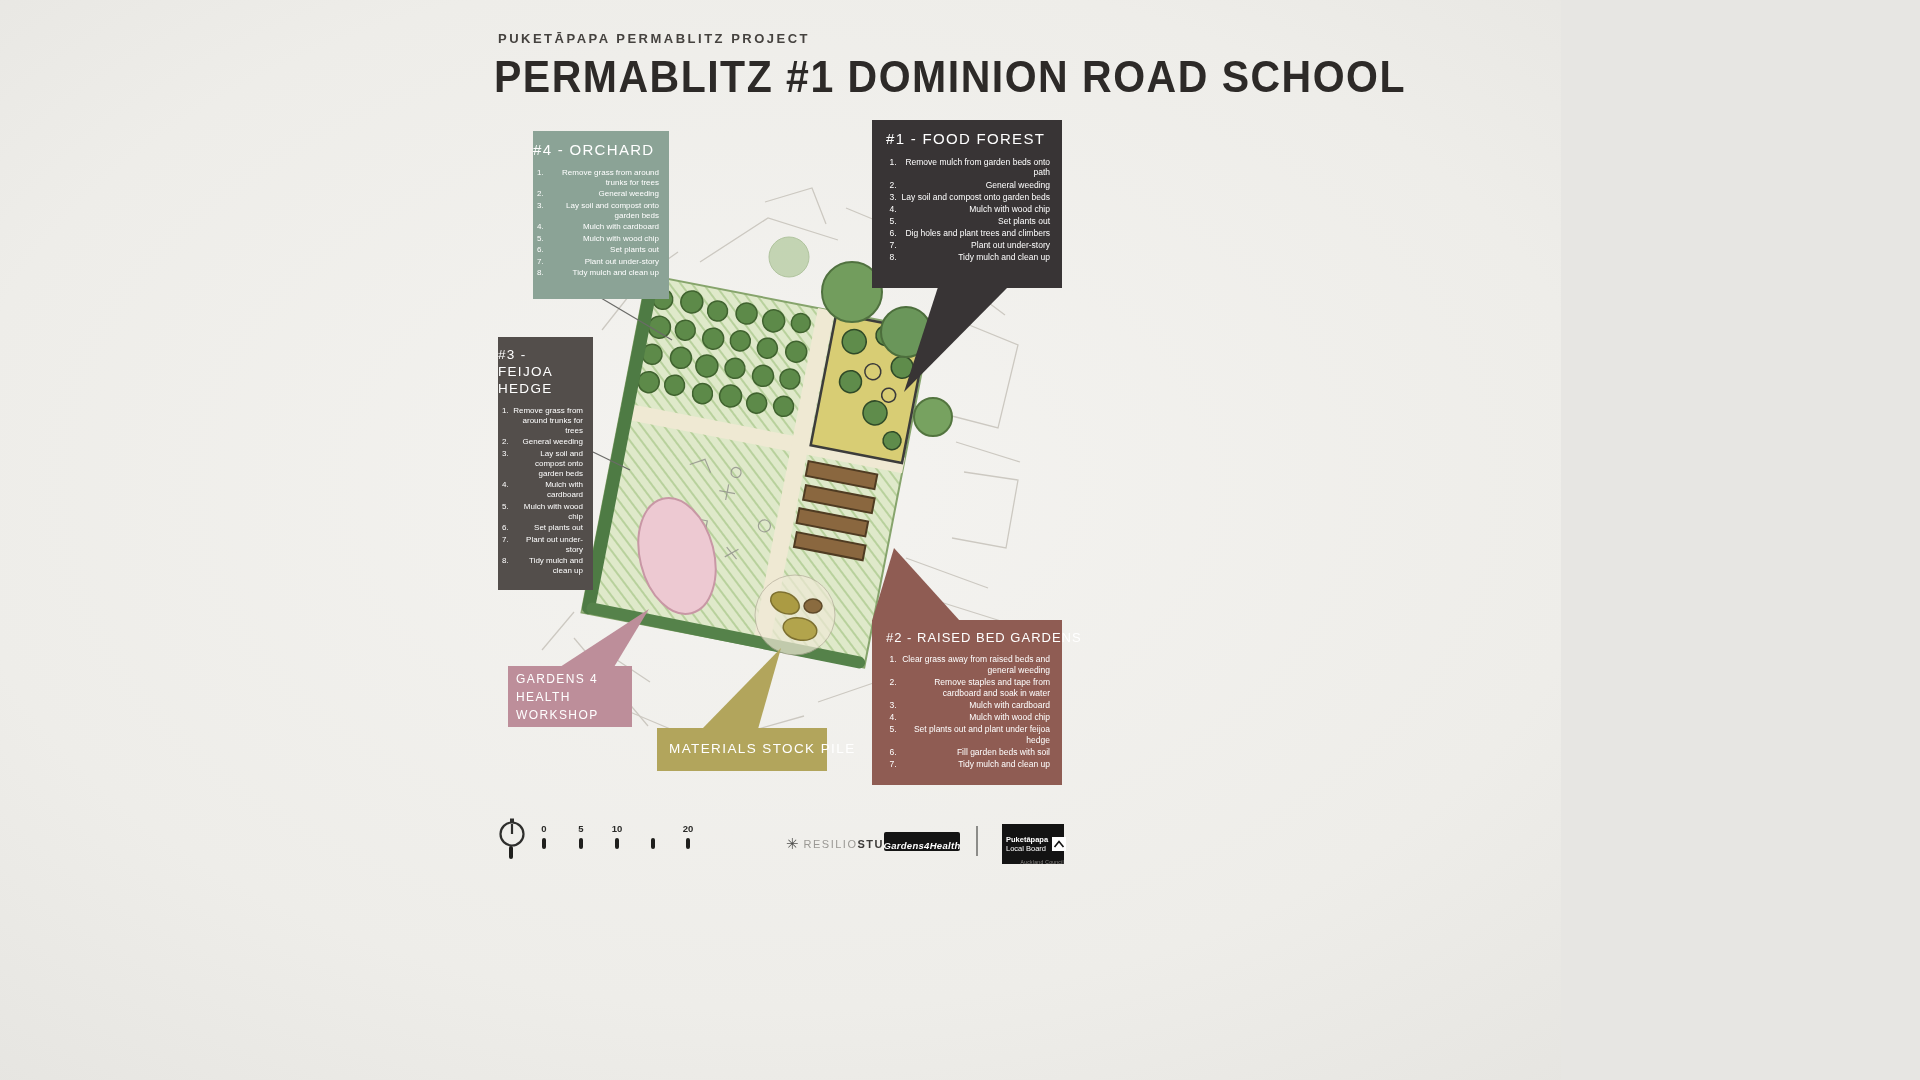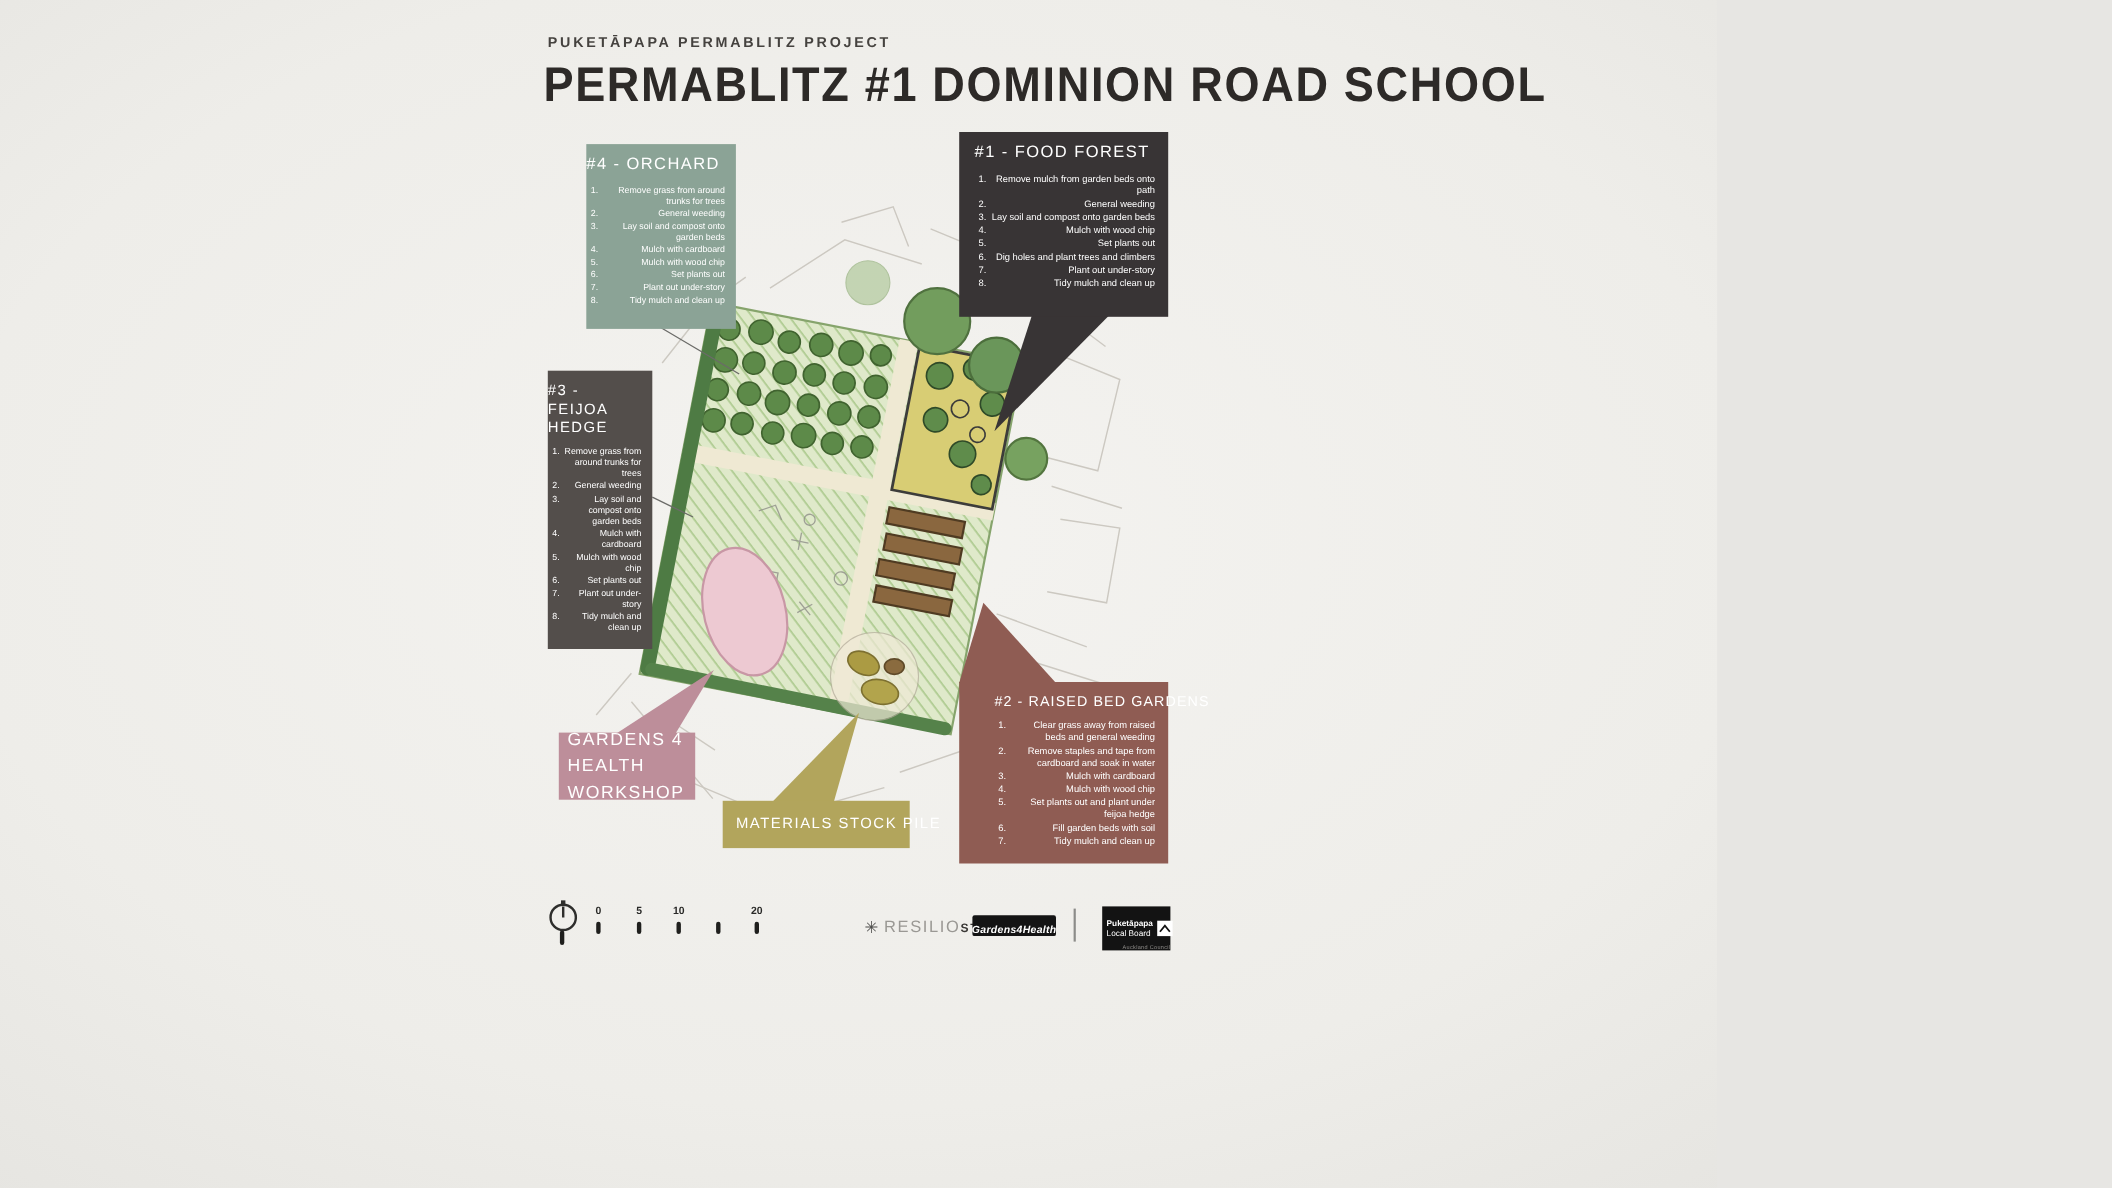--- a/index.html
+++ b/index.html
@@ -29,38 +29,38 @@
   .note h2 { font-size:15px; font-weight:400; letter-spacing:1.3px; margin-bottom:8px; line-height:1.25; }
   .note ol { list-style:decimal; padding-left:13px; font-size:8.5px; line-height:1.25;text-align:right; }
   .note li { margin-bottom:1.5px; padding-left:2px; }
 
   .note--orchard { left:533px; top:131px; width:136px; height:168px; background:#8ba396; }
   .note--orchard ol { font-size:8px; }
   .note--food    { left:872px; top:120px; width:190px; height:168px; background:#383435; padding:10px 12px 8px 14px; }
   .note--feijoa  { left:498px; top:337px; width:95px;  height:253px; background:#534e4b; }
   .note--feijoa h2 { font-size:13.5px; }
   .note--feijoa ol { font-size:8px; }
-  .note--raised  { left:872px; top:620px; width:190px; height:165px; background:#8f5c53; padding:10px 12px 8px 32px; }
+  .note--raised  { left:872px; top:620px; width:190px; height:165px; background:#8f5c53; padding:10px 12px 8px 14px; }
   .note--raised h2 { font-size:13px; white-space:nowrap; letter-spacing:1px; }
 
   .label-box { position:absolute; color:#fff; display:flex; align-items:center; }
-  .label-box h2 { font-size:16px; font-weight:400; letter-spacing:1.4px; line-height:1.5; }
+  .label-box h2 { font-size:12px; font-weight:400; letter-spacing:1.4px; line-height:1.5; }
   .label--workshop { left:508px; top:666px; width:124px; height:61px; background:#bd8e9a; padding:6px 8px; }
   .label--stockpile { left:657px; top:728px; width:170px; height:43px; background:#b2a55c; padding:6px 12px; }
   .label--stockpile h2 { font-size:13.5px; white-space:nowrap; }
 
   
   .scale-number { position:absolute; top:823px; transform:translateX(-50%); font-size:9.5px; font-weight:700; color:#2a2a28; }
   .scale-tick { position:absolute; top:838px; width:4px; height:11px; background:#1f1f1d; border-radius:2px; }
   .scale-tick--origin { top:846px; height:13px; }
   .clock-icon { position:absolute; left:497px; top:818px; }
 
   .resilio { position:absolute; left:786px; top:834px; display:flex; align-items:center; gap:5px; }
   .resilio .mark { font-size:15px; color:#4f4f4d; line-height:1; }
-  .resilio .light { font-size:15px; letter-spacing:1.5px; color:#9a9894; }
+  .resilio .light { font-size:11px; letter-spacing:1.5px; color:#9a9894; }
   .resilio .bold  { font-size:11px; letter-spacing:1.5px; color:#3c3a38; font-weight:700; }
 
   .g4h-badge {
     position:absolute; left:884px; top:832px; width:76px; height:19px;
     background:#141414; border-radius:2px; color:#fff;
     display:flex; align-items:flex-end; justify-content:center;
     font-size:9.5px; font-style:italic; font-weight:700; letter-spacing:.3px;
   }
   .footer-divider { position:absolute; left:976px; top:826px; width:2px; height:30px; background:#8c8c89; }
   .board-badge {

